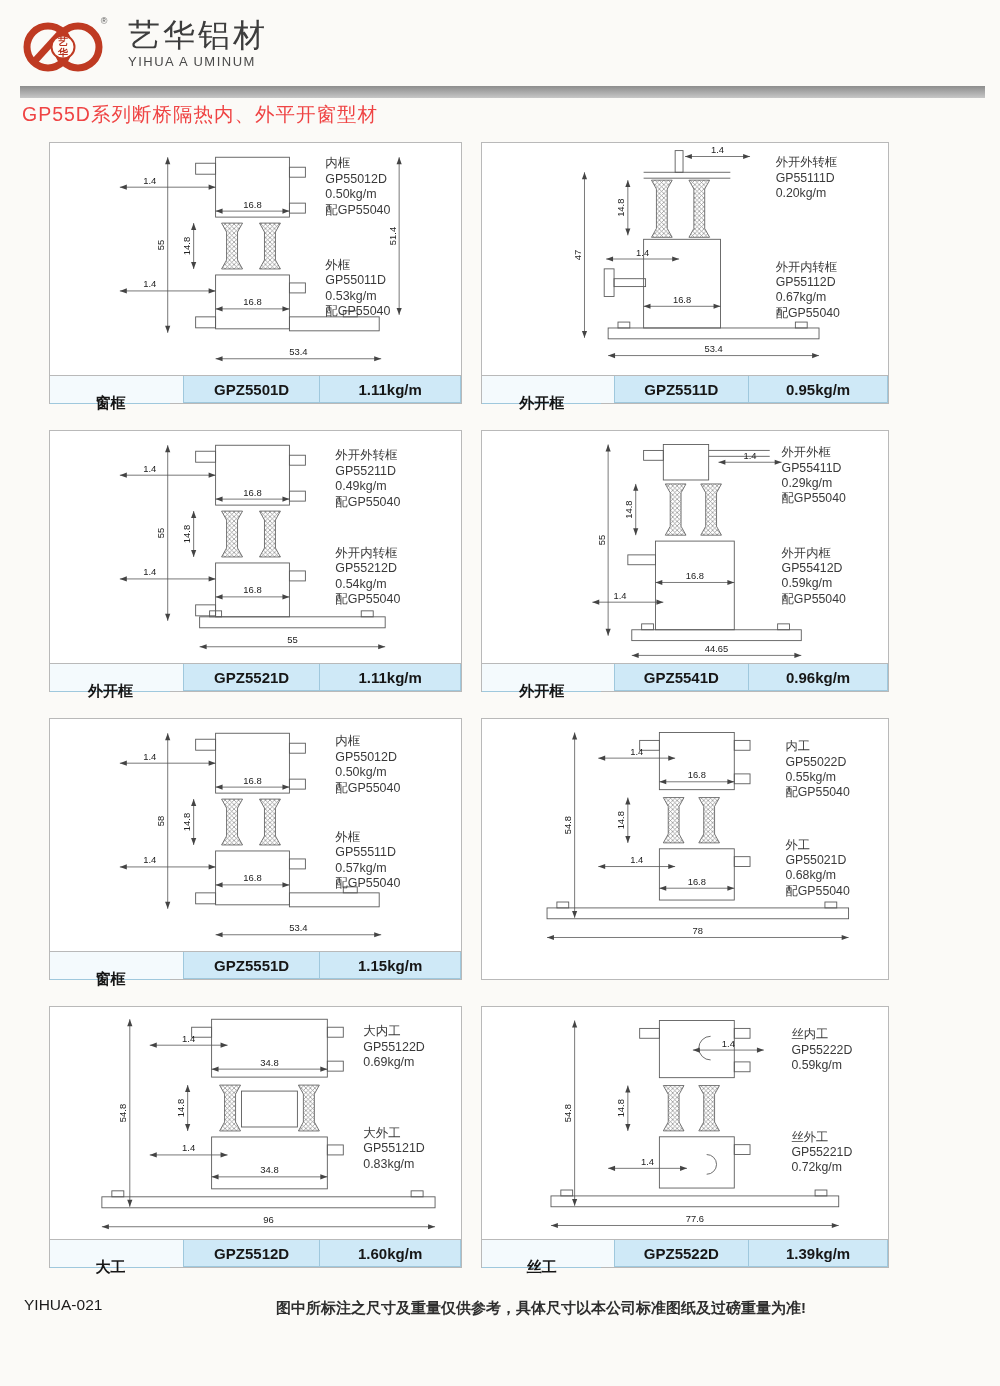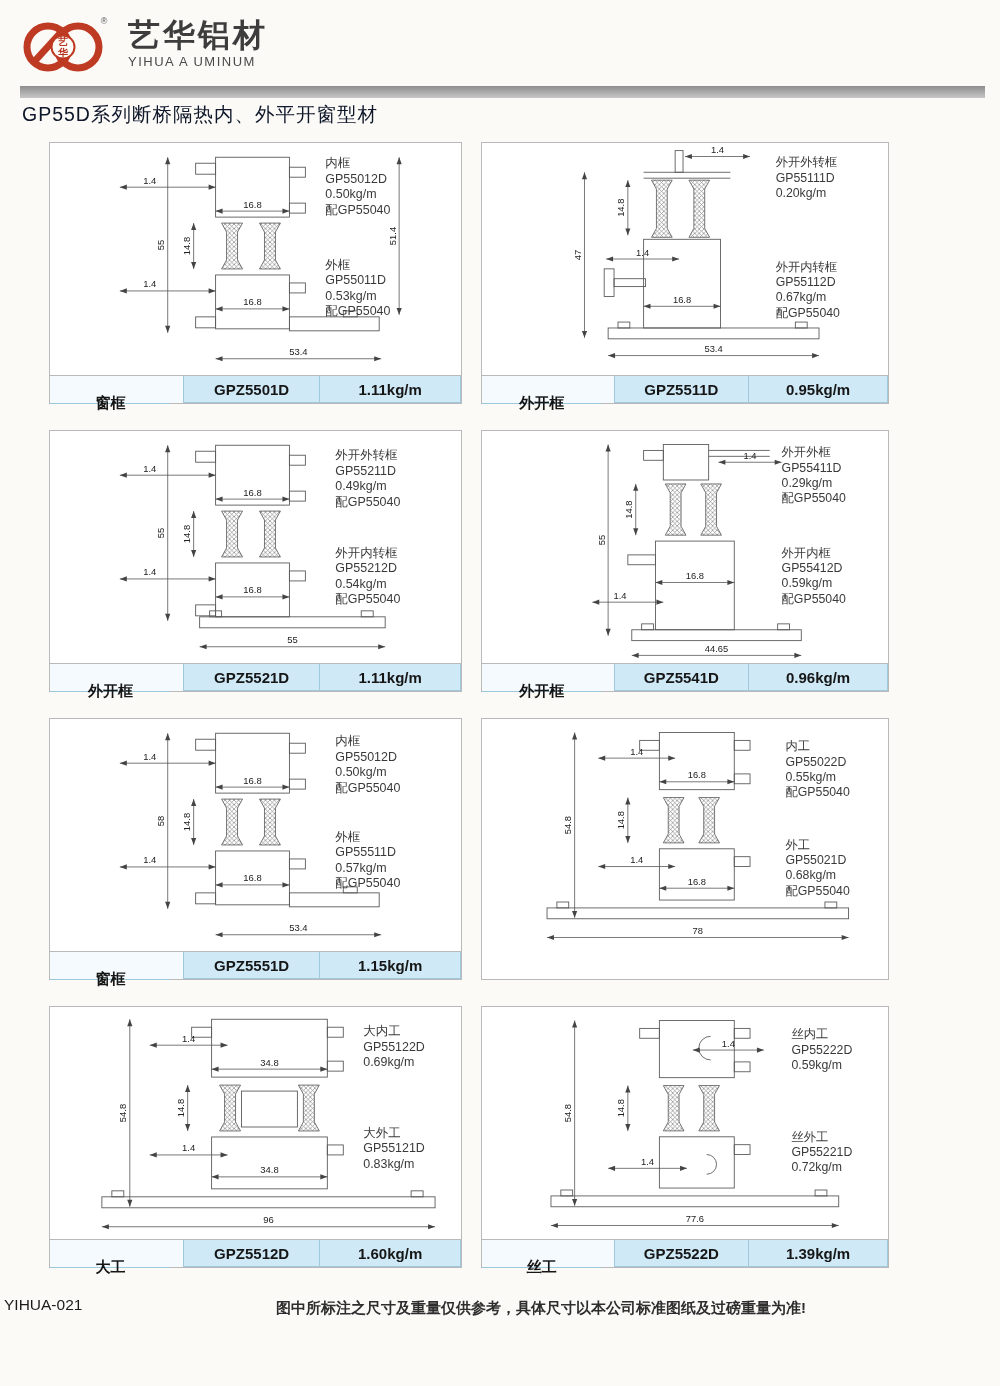--- a/index.html
+++ b/index.html
@@ -5,37 +5,37 @@
   html,body{margin:0;padding:0;}
   body{
     width:1000px;height:1386px;position:relative;
     background:#fbfaf7;
     font-family:"Liberation Sans","DejaVu Sans",sans-serif;
     color:#222;overflow:hidden;
   }
   .header{padding:12px 0 0 20px;}
   .logo-row{display:flex;align-items:center;gap:12px;height:64px;}
   .logo-mark svg{display:block;}
-  .logo-text .cn{font-size:32px;font-weight:bold;color:#3d3d3d;letter-spacing:3px;line-height:1;}
+  .logo-text .cn{font-size:32px;font-weight:normal;color:#3d3d3d;letter-spacing:3px;line-height:1;}
   .logo-text .en{font-size:13px;color:#4a4a4a;letter-spacing:1.5px;margin-top:3px;}
   .gray-bar{height:12px;margin:10px 15px 0 0;background:linear-gradient(#8d8d8d,#c7c7c7);}
   .title-en{display:inline-block;transform:scaleX(0.8);transform-origin:left center;
     font-size:19px;font-weight:bold;color:#f1861c;margin:12px 0 0 0;white-space:nowrap;letter-spacing:0.3px;}
-  .title-cn{font-size:19.5px;color:#0f172a;margin:3px 0 12px 2px;font-weight:500;letter-spacing:1px;}
+  .title-cn{font-size:19.5px;color:#ef4444;margin:3px 0 12px 2px;font-weight:500;letter-spacing:1px;}
   .grid{margin:14px 0 0 49px;display:grid;grid-template-columns:413px 408px;column-gap:19px;row-gap:26px;}
   .panel{background:#fff;border:1px solid #b9b9b9;}
   .panel svg{display:block;width:100%;height:232px;font-family:inherit;}
   .strip{display:flex;height:27px;background:#f4fafd;border-top:1px solid #b9b9b9;}
   .cell{background:#cfe9f7;border:1px solid #9fc8dd;border-top:none;display:flex;align-items:center;justify-content:center;
     font-weight:bold;font-size:15px;color:#161616;box-sizing:border-box;}
   .cell.c1{flex:0 0 29.2%;border-right:none;margin-top:27px;}
   .cell.c2{flex:0 0 33.4%;margin-left:13px;}
   .cell.c3{flex:1 1 auto;border-left:none;}
   .footer{position:absolute;top:1296px;left:0;width:100%;height:26px;}
-  .page-no{position:absolute;left:4px;top:0;font-size:15.5px;color:#1b1b1b;}
+  .page-no{position:absolute;left:24px;top:0;font-size:15.5px;color:#1b1b1b;}
   .note{position:absolute;left:276px;top:3px;font-size:15px;font-weight:bold;color:#2e2e2e;}
 </style>
 </head>
 <body>
 
 <div class="header">
   <div class="logo-row">
     <div class="logo-mark">
       <svg width="96" height="64" viewBox="0 0 96 64">
         <circle cx="28" cy="35" r="21" fill="none" stroke="#bf3a22" stroke-width="7"></circle>

